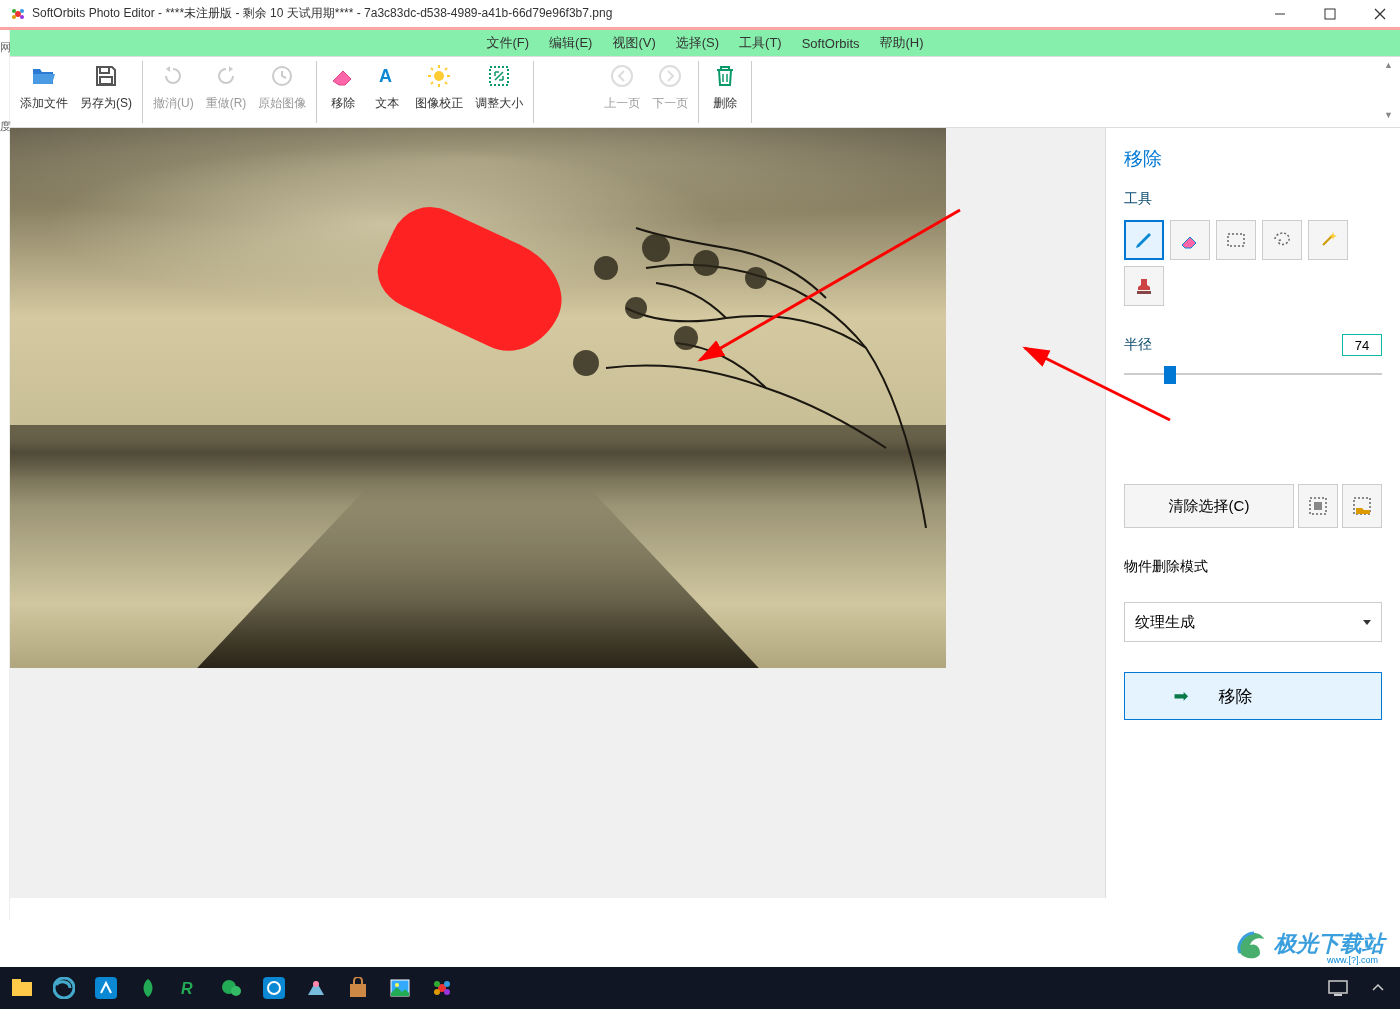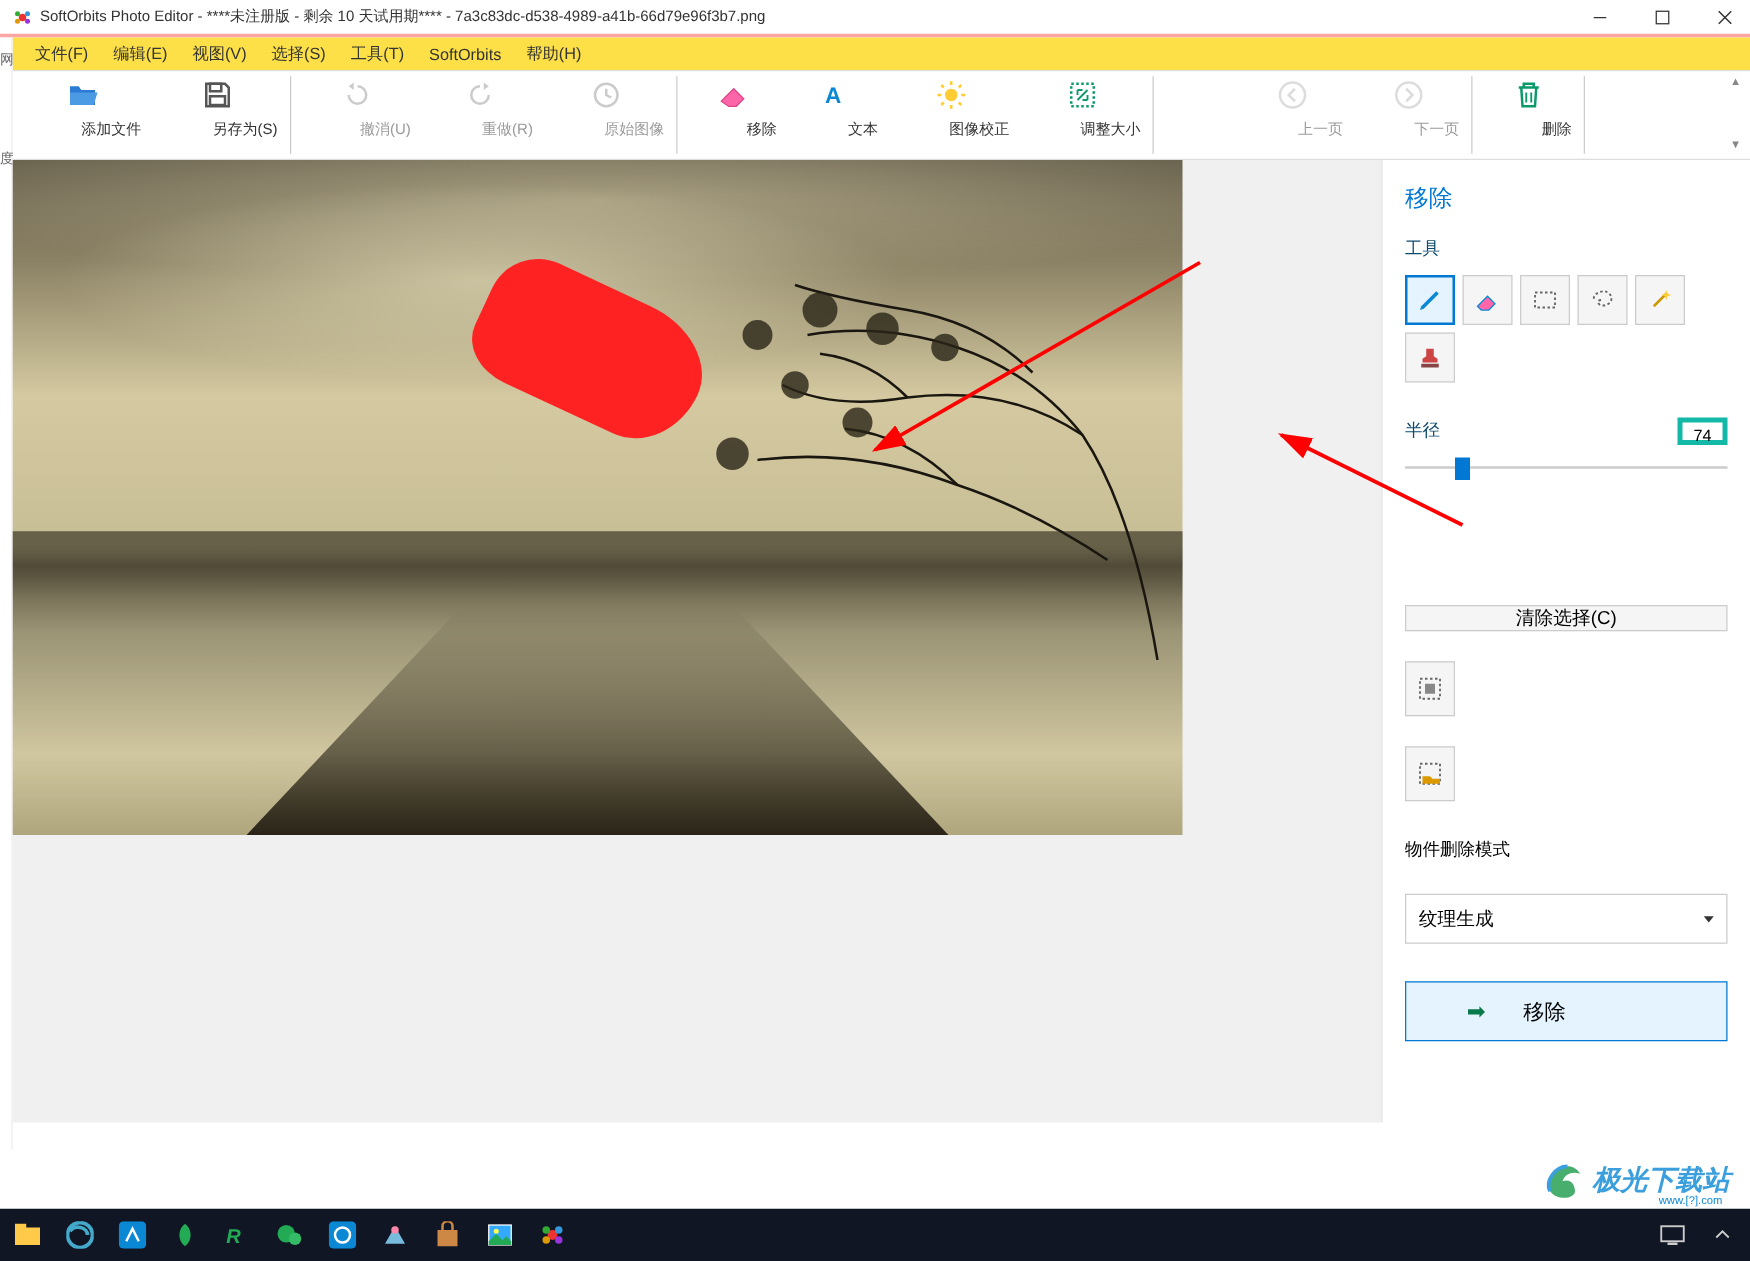--- a/index.html
+++ b/index.html
@@ -6,30 +6,30 @@
 body { font-family: "Microsoft YaHei", "Segoe UI", sans-serif; font-size: 13px; background: #fff; overflow: hidden; width: 1400px; height: 1009px; position: relative; }
 
 
 .titlebar { display: flex; align-items: center; height: 30px; padding: 0 10px; background: #fff; border-bottom: 3px solid #fca5a5; }
 .titlebar .app-icon { width: 16px; height: 16px; margin-right: 6px; }
 .titlebar .title { flex: 1; font-size: 12px; color: #333; }
 .titlebar .win-controls { display: flex; gap: 30px; }
 .titlebar .win-btn { width: 20px; height: 20px; display: flex; align-items: center; justify-content: center; cursor: pointer; color: #333; }
 
 
-.menubar { display: flex; align-items: center; height: 26px; padding: 0 8px; background: #fde047; }
+.menubar { display: flex; align-items: center; height: 26px; padding: 0 8px; background: #86efac; justify-content: center; }
 .menu-item { padding: 2px 10px; font-size: 13px; cursor: pointer; color: #333; }
 
 
 .toolbar { display: flex; align-items: flex-start; height: 72px; padding: 4px 0; background: #fff; border-top: 1px solid #ddd; border-bottom: 1px solid #ddd; }
 .tool-group { display: flex; align-items: flex-start; border-right: 1px solid #ccc; padding: 0 4px; height: 62px; }
 .tool-btn { display: flex; flex-direction: column; align-items: center; justify-content: flex-start; padding: 2px 6px; min-width: 44px; cursor: pointer; }
 .tool-btn.disabled { opacity: 0.5; cursor: default; }
 .tool-btn .ico { width: 26px; height: 26px; display: flex; align-items: center; justify-content: center; margin-bottom: 6px; }
-.tool-btn .lbl { font-size: 12px; color: #333; text-align: center; white-space: nowrap; margin-left: 45px; }
+.tool-btn .lbl { font-size: 12px; color: #333; text-align: center; white-space: nowrap; }
 
 
 .content { display: flex; height: 770px; }
 .canvas-area { flex: 1; background: #f0f0f0; overflow: hidden; position: relative; }
 .canvas-img { width: 936px; height: 540px; background: linear-gradient(180deg, #6b6450 0%, #8b8265 15%, #d4c9a0 35%, #c9bf96 55%, #5b5540 60%, #9b9475 70%, #d0c7a0 88%, #b0a67e 100%); position: relative; }
 .sky-detail { position:absolute; inset:0 0 40% 0; background: radial-gradient(ellipse 60% 40% at 40% 30%, rgba(255,248,210,0.5), transparent 60%), radial-gradient(ellipse 80% 30% at 50% 10%, rgba(240,230,190,0.4), transparent 70%); }
 .tree { position: absolute; right: 0; top: 80px; width: 420px; height: 320px; }
 .pier { position: absolute; left: 20%; bottom: 0; width: 60%; height: 42%; background: linear-gradient(to top, #2a2518 0%, transparent 80%); clip-path: polygon(0% 100%, 100% 100%, 62% 0%, 38% 0%); }
 .mountains { position:absolute; left:0; right:0; top:55%; height:10%; background: linear-gradient(180deg, rgba(60,55,40,0.7), transparent); }
 .red-mark { position: absolute; left: 370px; top: 100px; width: 185px; height: 130px; }
@@ -37,26 +37,26 @@
 
 
 .side-panel { width: 295px; background: #fff; border-left: 1px solid #ddd; padding: 18px; }
 .side-title { color: #0078d4; font-size: 19px; margin-bottom: 18px; }
 .side-label { font-size: 14px; color: #0c4a6e; margin-bottom: 12px; }
 .tool-icons { display: flex; gap: 6px; margin-bottom: 28px; flex-wrap: wrap; }
 .tool-icon-btn { width: 40px; height: 40px; border: 1px solid #ccc; background: #f5f5f5; display: flex; align-items: center; justify-content: center; cursor: pointer; }
 .tool-icon-btn.active { border: 2px solid #0078d4; background: #e5f3ff; }
 
 .radius-row { display: flex; justify-content: space-between; align-items: center; margin-bottom: 8px; }
-.radius-val { width: 40px; height: 22px; border: 4px solid #14b8a6; text-align: center; font-size: 13px; line-height: 22px; }
+.radius-val { width: 40px; height: 22px; border: 1px solid #14b8a6; text-align: center; font-size: 13px; line-height: 22px; }
 .slider-track { position: relative; height: 20px; margin-bottom: 100px; }
 .slider-line { position: absolute; top: 9px; left: 0; right: 0; height: 2px; background: #ccc; }
 .slider-thumb { position: absolute; top: 2px; left: 40px; width: 12px; height: 18px; background: #0078d4; cursor: pointer; }
 
-.btn-row { display: flex; gap: 24px; margin-bottom: 30px; flex-direction: column; }
+.btn-row { display: flex; gap: 4px; margin-bottom: 30px; }
 .clear-btn { flex: 1; height: 44px; border: 1px solid #ccc; background: #f5f5f5; font-size: 15px; cursor: pointer; }
 .small-btn { width: 40px; height: 44px; border: 1px solid #ccc; background: #f5f5f5; display: flex; align-items: center; justify-content: center; cursor: pointer; }
 
 .mode-label { font-size: 14px; margin-bottom: 26px; }
 .dropdown { width: 100%; height: 40px; border: 1px solid #ccc; background: #fff; display: flex; align-items: center; justify-content: space-between; padding: 0 10px; cursor: pointer; margin-bottom: 30px; font-size: 15px; }
 .dropdown .caret { width: 0; height: 0; border-left: 4px solid transparent; border-right: 4px solid transparent; border-top: 5px solid #333; }
 
 .remove-btn { width: 100%; height: 48px; border: 1px solid #0078d4; background: #e5f3ff; display: flex; align-items: center; justify-content: center; gap: 30px; font-size: 17px; cursor: pointer; }
 .remove-btn .arrow { color: #0a7a4a; font-size: 18px; margin-left: -80px; }
 

